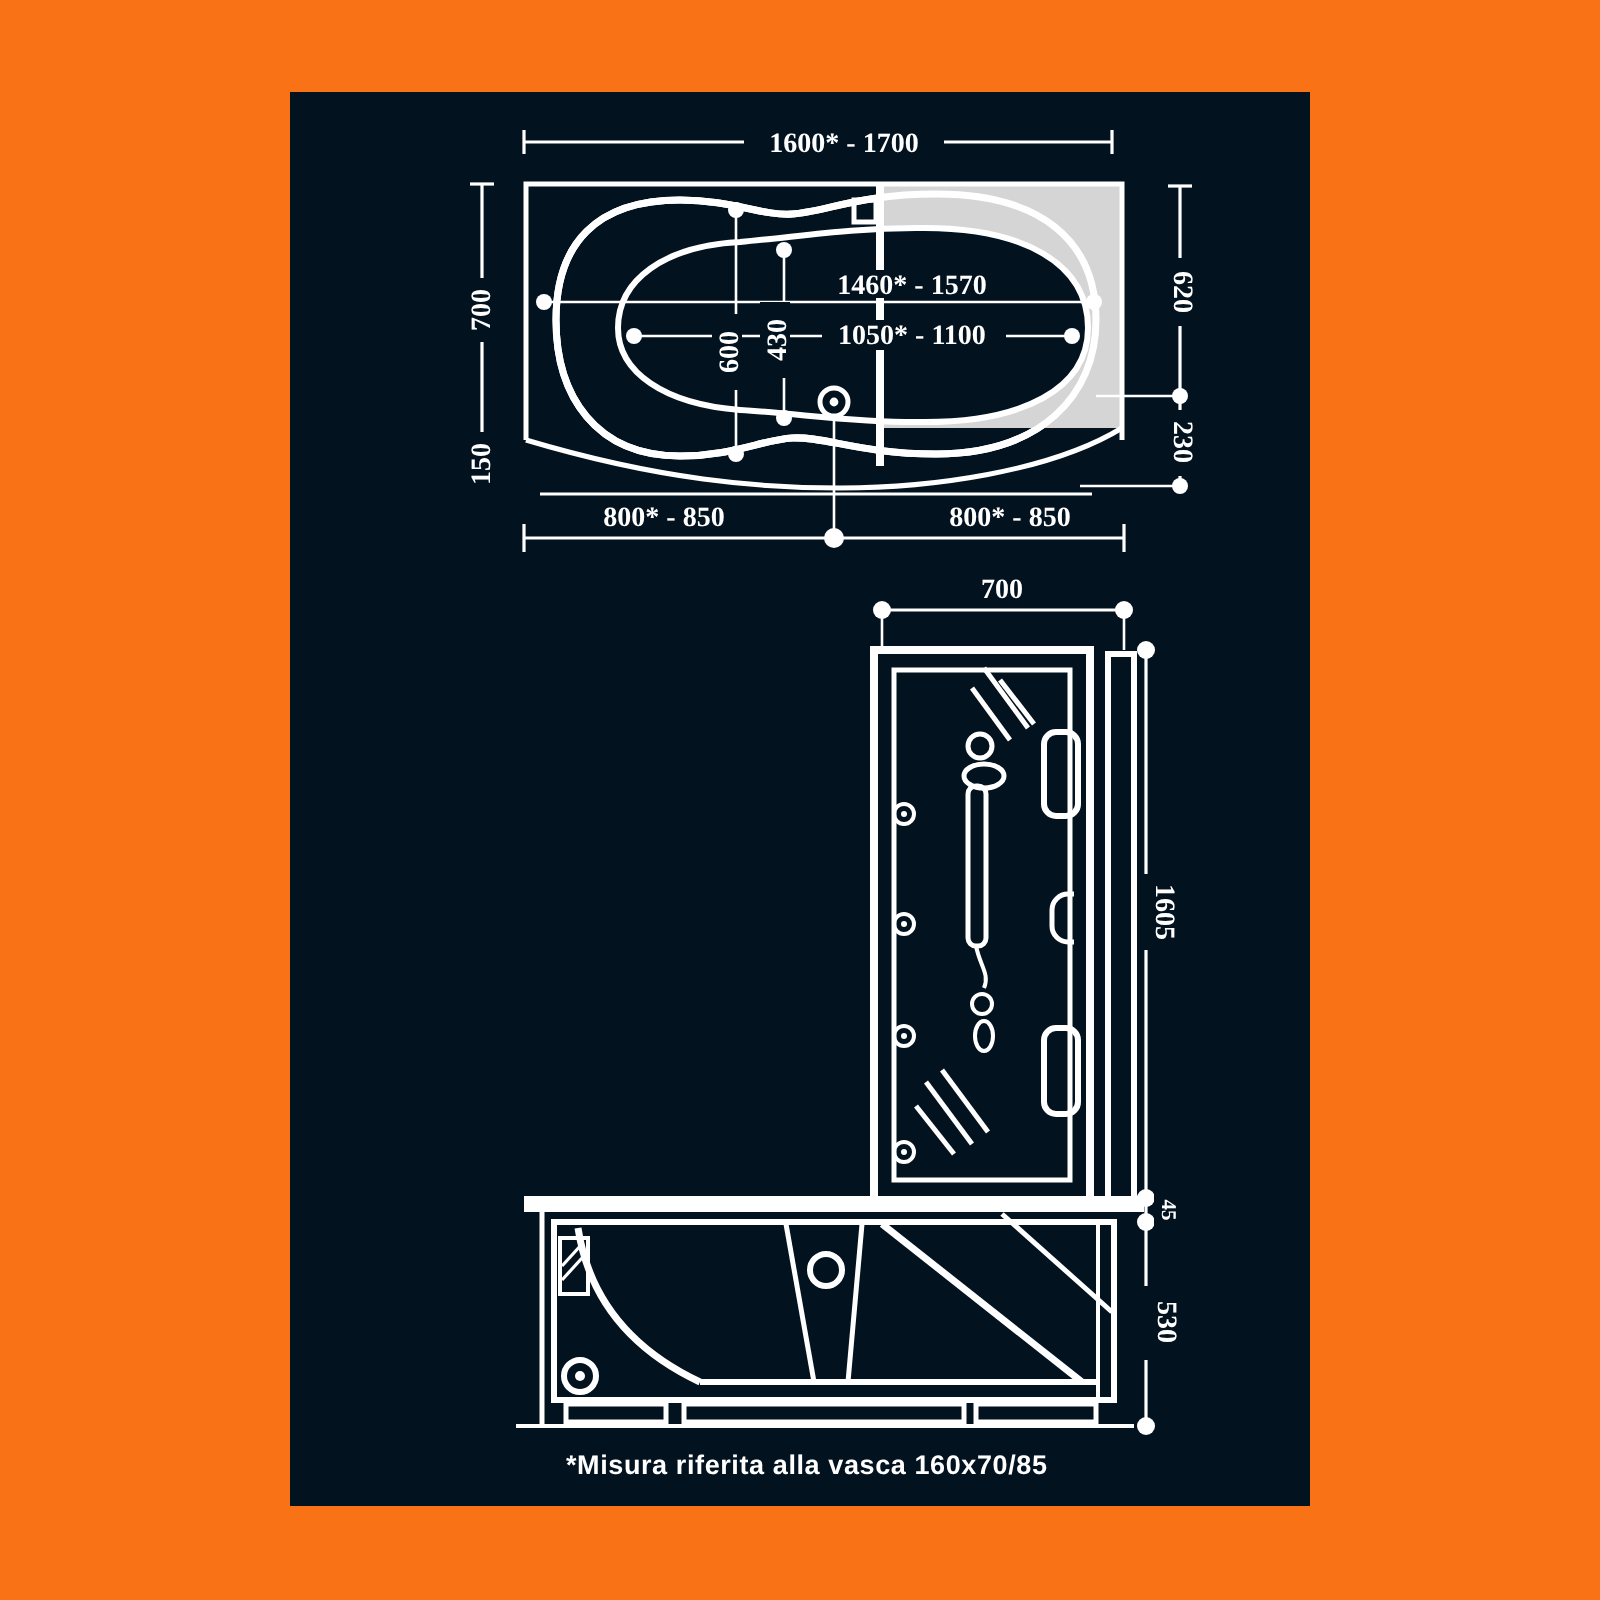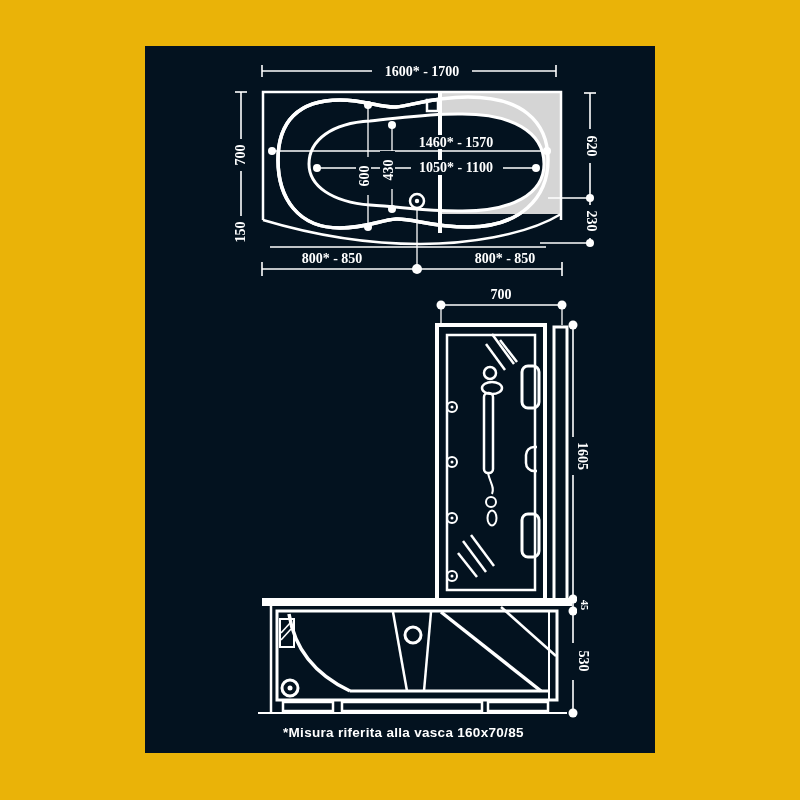--- a/index.html
+++ b/index.html
@@ -1,16 +1,16 @@
 <!DOCTYPE html>
 <html><head>
 <meta charset="utf-8">
 <style>
   html,body{margin:0;padding:0;background:#ffffff;width:800px;height:800px;overflow:hidden;}
-  .stage{position:relative;width:800px;height:800px;background:#eab308;}
+  .stage{position:relative;width:800px;height:800px;background:#f97316;}
   svg{position:absolute;left:0;top:0;}
   
   .w{stroke:#ffffff;fill:none;}
   .s1{stroke-width:1.3px;}
   .s15{stroke-width:1.6px;}
   .s2{stroke-width:2px;}
   .s25{stroke-width:2.5px;}
   .s3{stroke-width:3px;}
   .s35{stroke-width:3.5px;}
   .s4{stroke-width:4px;}

